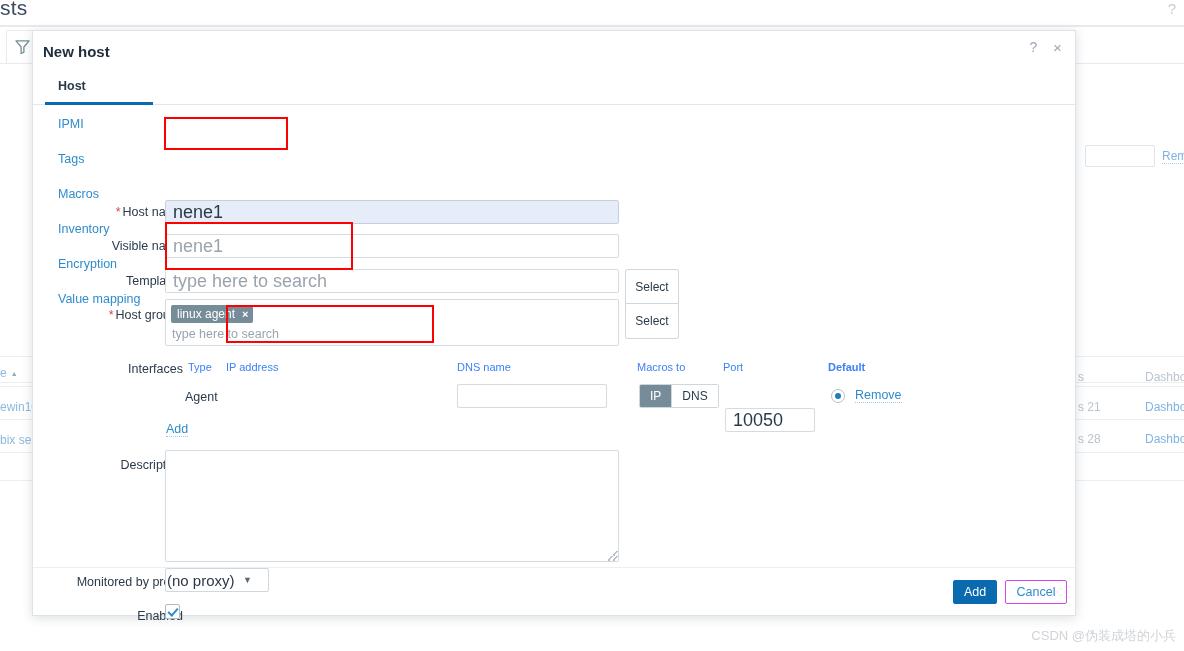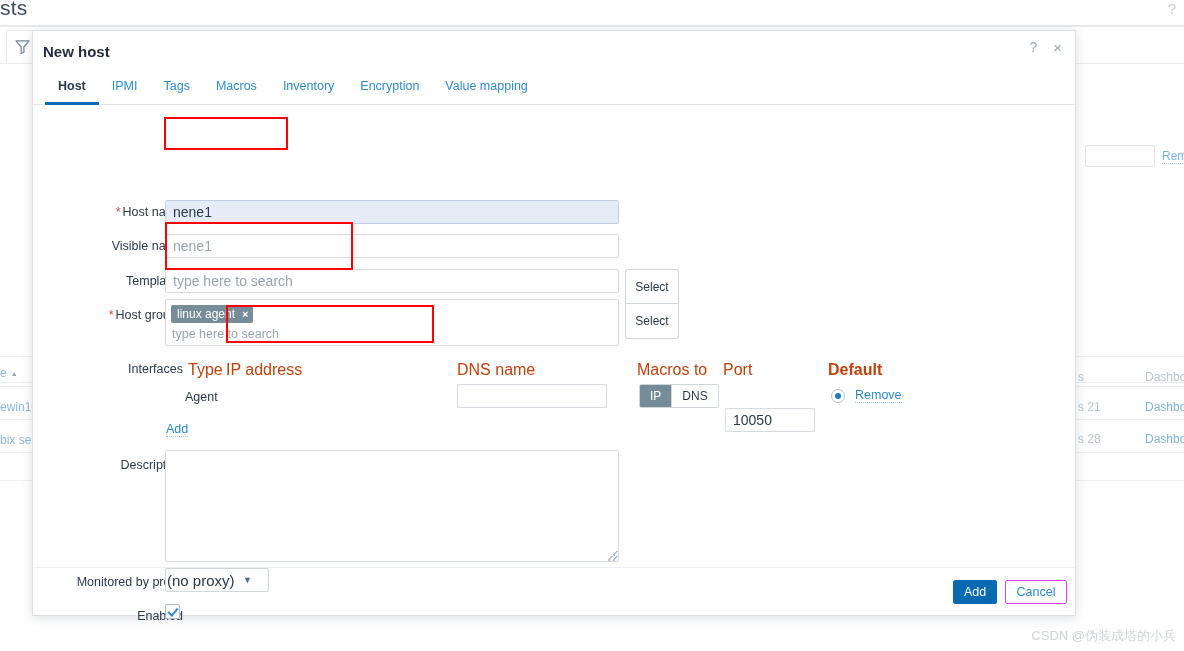--- a/index.html
+++ b/index.html
@@ -107,21 +107,21 @@
 
   
   .tabbar {
     position: relative;
     height: 30px;
     margin: 0 0 0 0;
     border-bottom: 1px solid #e3e7ec;
   }
   .tabs {
     position: absolute; left: 12px; top: 0;
-    display: flex; gap: 0;
+    display: flex; gap: 8px; flex-direction: column;
   }
   .tab {
     font-size: 12.5px; color: #2f8ccc;
     padding: 4px 13px 9px 13px;
     cursor: pointer;
     white-space: nowrap;
   }
   .tab.active {
     color: #2b3a4a; font-weight: bold;
     border-bottom: 3px solid #0a6ab0;
@@ -142,21 +142,21 @@
   }
   .req { color: #d64949; margin-right: 2px; }
 
   .field-input {
     position: absolute;
     height: 24px;
     border: 1px solid #d5dbe0;
     border-radius: 2px;
     background: #fff;
     font-family: "Liberation Sans", sans-serif;
-    font-size: 14px;
+    font-size: 18px;
     color: #2b3a4a;
     padding: 0 7px;
     outline: none;
   }
   .field-input::placeholder { color: #9aa4ae; }
   .field-input.focused {
     background: #e7edf8;
     border-color: #c3cfe2;
   }
 
@@ -201,21 +201,21 @@
     font-size: 12.5px; color: #2b3a4a;
     font-family: "Liberation Sans", sans-serif;
     padding: 2px 1px 1px 1px;
     background: transparent;
   }
   .ms-search::placeholder { color: #9aa4ae; }
 
   
   .iface-head {
     position: absolute;
-    font-size: 16px; color: #c2410c;
+    font-size: 11px; color: #3b82f6;
   }
   .iface-type {
     position: absolute;
     font-size: 12.5px; color: #2b3a4a;
   }
   .seg {
     position: absolute;
     display: flex;
     height: 24px;
     border: 1px solid #cfd6dc;

